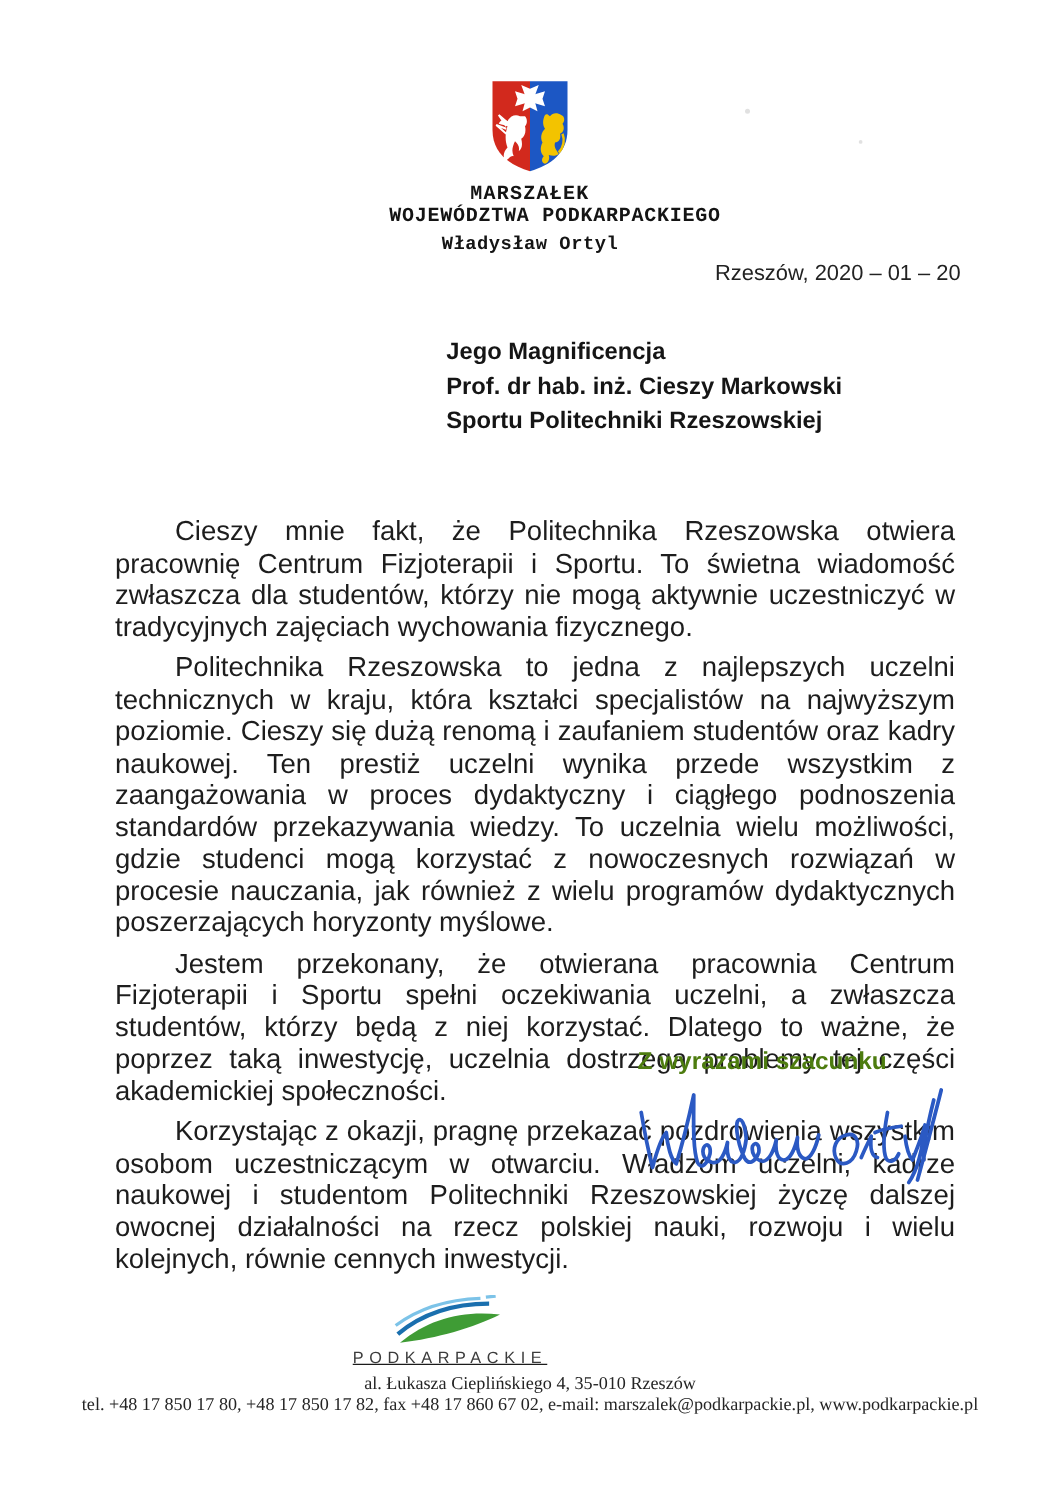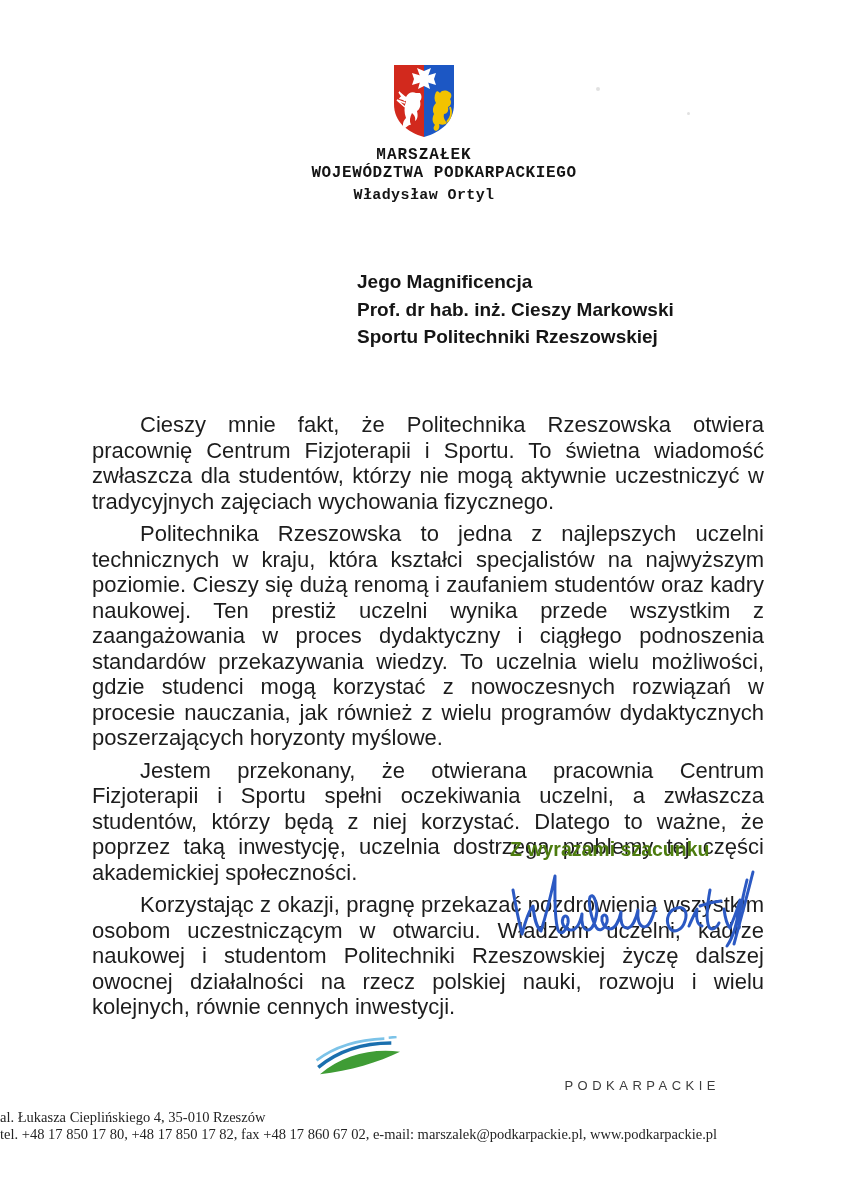--- a/index.html
+++ b/index.html
@@ -25,26 +25,26 @@
   .salutation{position:absolute;left:92px;top:372px;
               font-weight:bold;font-size:19.5px;color:#151515;}
   
   .body-text{position:absolute;left:92px;top:412px;width:672px;
              font-size:22px;line-height:25.5px;text-align:justify;color:#1d1d1d;}
   .body-text p{margin:0 0 7px 0;text-indent:48px;}
   .closing{position:absolute;left:510px;top:838px;
            font-weight:bold;font-size:19.5px;color:#4d7c0f;}
   .signature{position:absolute;left:503px;top:868px;}
   
-  .logo{position:absolute;left:0;top:1036px;width:720px;text-align:right;}
+  .logo{position:absolute;left:0;top:1036px;width:720px;text-align:center;text-decoration:underline;}
   .logo-graphic{display:block;margin:0 auto;}
   .logo-text{margin-top:2px;font-size:13px;letter-spacing:4.5px;color:#3c3c3c;
              font-family:"Liberation Sans",sans-serif;}
-  .foot{position:absolute;left:0;width:848px;
-        font-family:"Liberation Serif",serif;color:#242424;margin-top:10px;}
+  .foot{position:absolute;left:0;width:848px;text-align:center;
+        font-family:"Liberation Serif",serif;color:#242424;}
   .foot-1{top:1099px;font-size:14.5px;}
   .foot-2{top:1116px;font-size:14.5px;}
   
   .speck{position:absolute;border-radius:50%;background:#c9c9c9;opacity:.55;}
   .speck-1{left:596px;top:87px;width:4px;height:4px;}
   .speck-2{left:687px;top:112px;width:3px;height:3px;}
 </style>
 </head>
 <body>
 
@@ -80,20 +80,21 @@
                C54,58 52,56 53,52 C56,52 58,49 57,45 C60,44 61,40 59,37
                C61,35 61,31 58,30 C55,28 51,28 49,31 C47,29 46,29 45,30 Z" fill="#f3c300"></path>
       <path d="M56,60 C60,56 61,50 59,45" stroke="#f3c300" stroke-width="2" fill="none"></path>
     </g>
   </svg>
 
   <div class="hdr hdr-l1">MARSZAŁEK</div>
   <div class="hdr hdr-l2">WOJEWÓDZTWA PODKARPACKIEGO</div>
   <div class="hdr hdr-name">Władysław Ortyl</div>
 
+  <div class="date">Rzeszów, 2020 – 01 – 20</div>
 
   <div class="recipient">
     <div>Jego Magnificencja</div>
     <div>Prof. dr hab. inż. Cieszy Markowski</div>
     <div>Sportu Politechniki Rzeszowskiej</div>
   </div>
 
 
   <div class="body-text">
     <p>Cieszy mnie fakt, że Politechnika Rzeszowska otwiera pracownię Centrum Fizjoterapii i Sportu. To świetna wiadomość zwłaszcza dla studentów, którzy nie mogą aktywnie uczestniczyć w tradycyjnych zajęciach wychowania fizycznego.</p>

